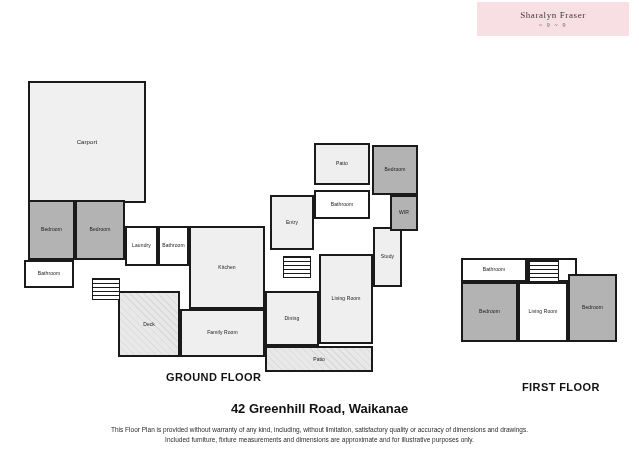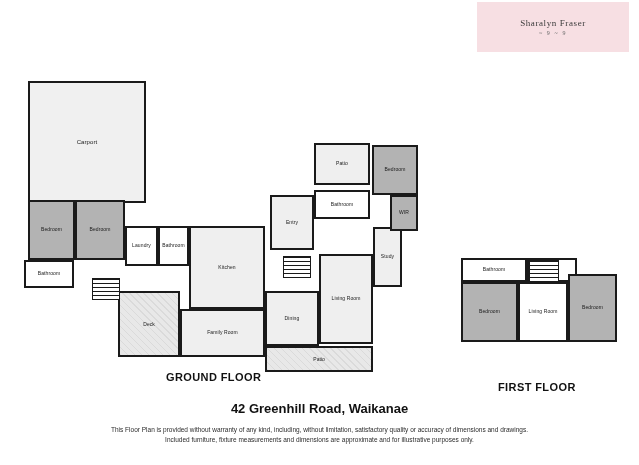--- a/index.html
+++ b/index.html
@@ -15,21 +15,21 @@
     color: #1a1a1a;
     overflow: hidden;
   }
 
   
   .brand-plate {
     position: absolute;
     left: 477px;
     top: 2px;
     width: 152px;
-    height: 50px;
+    height: 34px;
     background: #f7dfe3;
     display: flex;
     flex-direction: column;
     align-items: center;
     justify-content: center;
   }
   .brand-name {
     font-family: "Liberation Serif", serif;
     font-size: 9px;
     letter-spacing: 0.6px;
@@ -207,19 +207,19 @@
         <span class="lbl" style="font-size: 5px;">Living Room</span>
       </div>
       <div class="room fill-dark" style="left: 568px; top: 214px; width: 49px; height: 68px;">
         <span class="lbl" style="font-size: 5px;">Bedroom</span>
       </div>
       <div class="stairs" style="left: 529px; top: 200px; width: 30px; height: 22px;"></div>
     </div>
 </div>
 
 <div class="floor-caption" style="left:166px; top:371px;">GROUND FLOOR</div>
-<div class="floor-caption" style="left:498px; top:381px;">FIRST FLOOR</div>
+<div class="floor-caption" style="left:522px; top:381px;">FIRST FLOOR</div>
 
 <div class="address">42 Greenhill Road, Waikanae</div>
 <div class="disclaimer">
   <div>This Floor Plan is provided without warranty of any kind, including, without limitation, satisfactory quality or accuracy of dimensions and drawings.</div>
   <div>Included furniture, fixture measurements and dimensions are approximate and for illustrative purposes only.</div>
 </div>
 
 </body></html>

